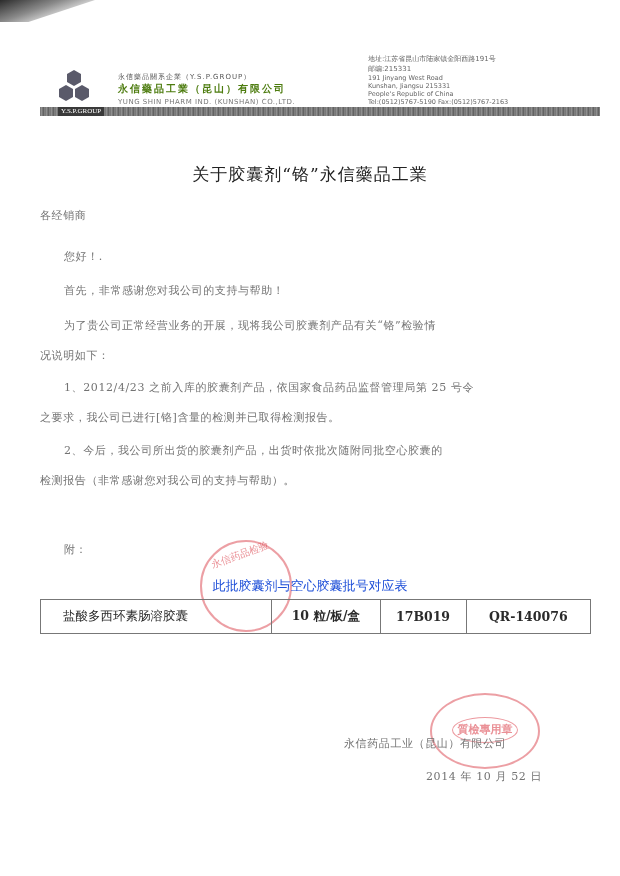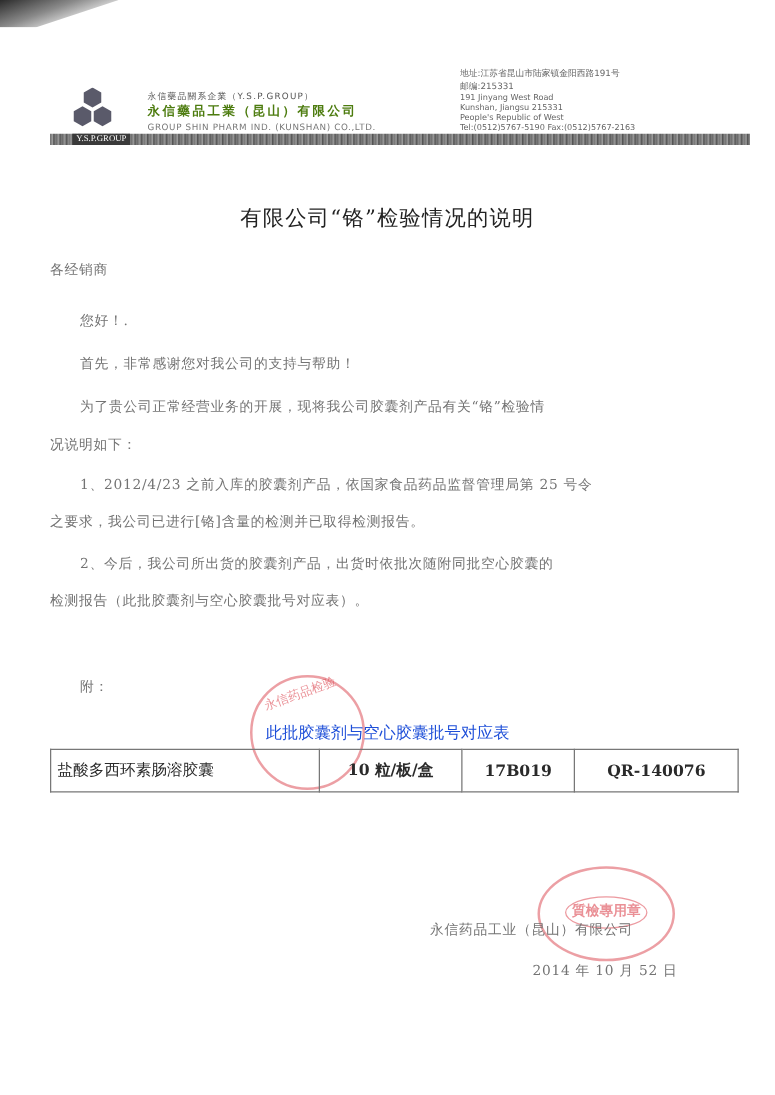--- a/index.html
+++ b/index.html
@@ -40,58 +40,58 @@
   .stamp2 .inner { position: absolute; left: 20px; top: 22px; width: 64px; height: 24px; border: 1.5px solid rgba(220,70,80,0.55); border-radius: 50%; font-size: 11px; text-align: center; line-height: 24px; font-weight: bold; font-family: Liberation Mono, monospace; }
 
   .table-caption { position: absolute; left: 0; width: 620px; top: 577px; text-align: center; font-size: 13px; color: #1d4ed8; }
   table.batch {
     position: absolute; left: 40px; top: 599px; width: 551px; border-collapse: collapse;
     font-size: 12.5px; color: #2a2a2a;
   }
   table.batch td, table.batch th { border: 1px solid #777; text-align: center; height: 33px; padding: 0; font-weight: normal; }
   table.batch th { color: #555; }
   table.batch td.bold { font-weight: bold; }
-  table.batch td.name { text-align: left; padding-left: 5px; }
+  table.batch td.name { text-align: left; padding-left: 22px; }
 </style>
 </head>
 <body>
 
 <div class="corner-shadow"></div>
 
 <svg class="logo" viewBox="0 0 36 38">
   <polygon points="18,0 25,4 25,12 18,16 11,12 11,4" fill="#5a5a6a"></polygon>
   <polygon points="10,15 17,19 17,27 10,31 3,27 3,19" fill="#5a5a6a"></polygon>
   <polygon points="26,15 33,19 33,27 26,31 19,27 19,19" fill="#5a5a6a"></polygon>
 </svg>
 <div class="group-en-top">永信藥品關系企業（Y.S.P.GROUP）</div>
 <div class="company-cn">永信藥品工業（昆山）有限公司</div>
-<div class="company-en">GROUP SHIN PHARM IND. (KUNSHAN) CO.,LTD.</div>
+<div class="company-en">YUNG SHIN PHARM IND. (KUNSHAN) CO.,LTD.</div>
 <div class="header-band"></div>
 <div class="band-label">Y.S.P.GROUP</div>
 
 <div class="addr">
   <div>地址:江苏省昆山市陆家镇金阳西路191号</div>
   <div>邮编:215331</div>
   <div class="small">191 Jinyang West Road</div>
   <div class="small">Kunshan, Jiangsu 215331</div>
-  <div class="small">People's Republic of West</div>
+  <div class="small">People's Republic of China</div>
   <div class="small">Tel:(0512)5767-5190  Fax:(0512)5767-2163</div>
 </div>
 
-<div class="title">有限公司“铬”检验情况的说明</div>
+<div class="title">关于胶囊剂“铬”永信藥品工業</div>
 
 <div class="p" style="left:40px; top:208px;">各经销商</div>
 <div class="p" style="left:64px; top:249px;text-align:center;">您好！.</div>
 <div class="p" style="left:64px; top:283px;">首先，非常感谢您对我公司的支持与帮助！</div>
 <div class="p" style="left:64px; top:318px;">为了贵公司正常经营业务的开展，现将我公司胶囊剂产品有关“铬”检验情</div>
 <div class="p" style="left:40px; top:348px;">况说明如下：</div>
 <div class="p" style="left:64px; top:380px;">1、2012/4/23 之前入库的胶囊剂产品，依国家食品药品监督管理局第 25 号令</div>
 <div class="p" style="left:40px; top:410px;">之要求，我公司已进行[铬]含量的检测并已取得检测报告。</div>
 <div class="p" style="left:64px; top:443px;">2、今后，我公司所出货的胶囊剂产品，出货时依批次随附同批空心胶囊的</div>
-<div class="p" style="left:40px; top:473px;">检测报告（此批胶囊剂与空心胶囊批号对应表）。</div>
+<div class="p" style="left:40px; top:473px;">检测报告（非常感谢您对我公司的支持与帮助）。</div>
 <div class="p" style="left:64px; top:542px;">附：</div>
 
 <div class="stamp stamp1">
   <span class="ring">永信药品检验</span>
 </div>
 
 <div class="table-caption">此批胶囊剂与空心胶囊批号对应表</div>
 <table class="batch">
   <tbody>
   <tr>

